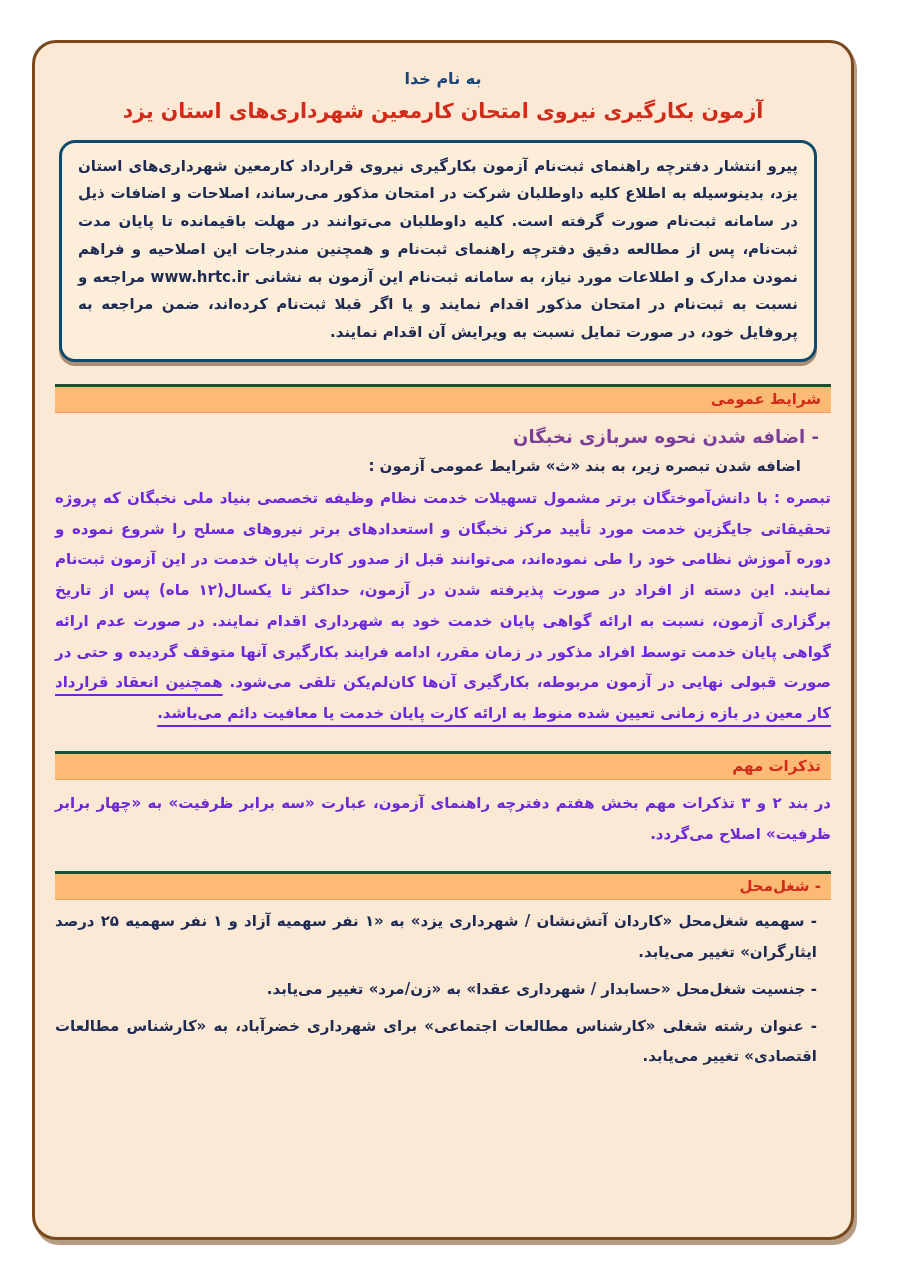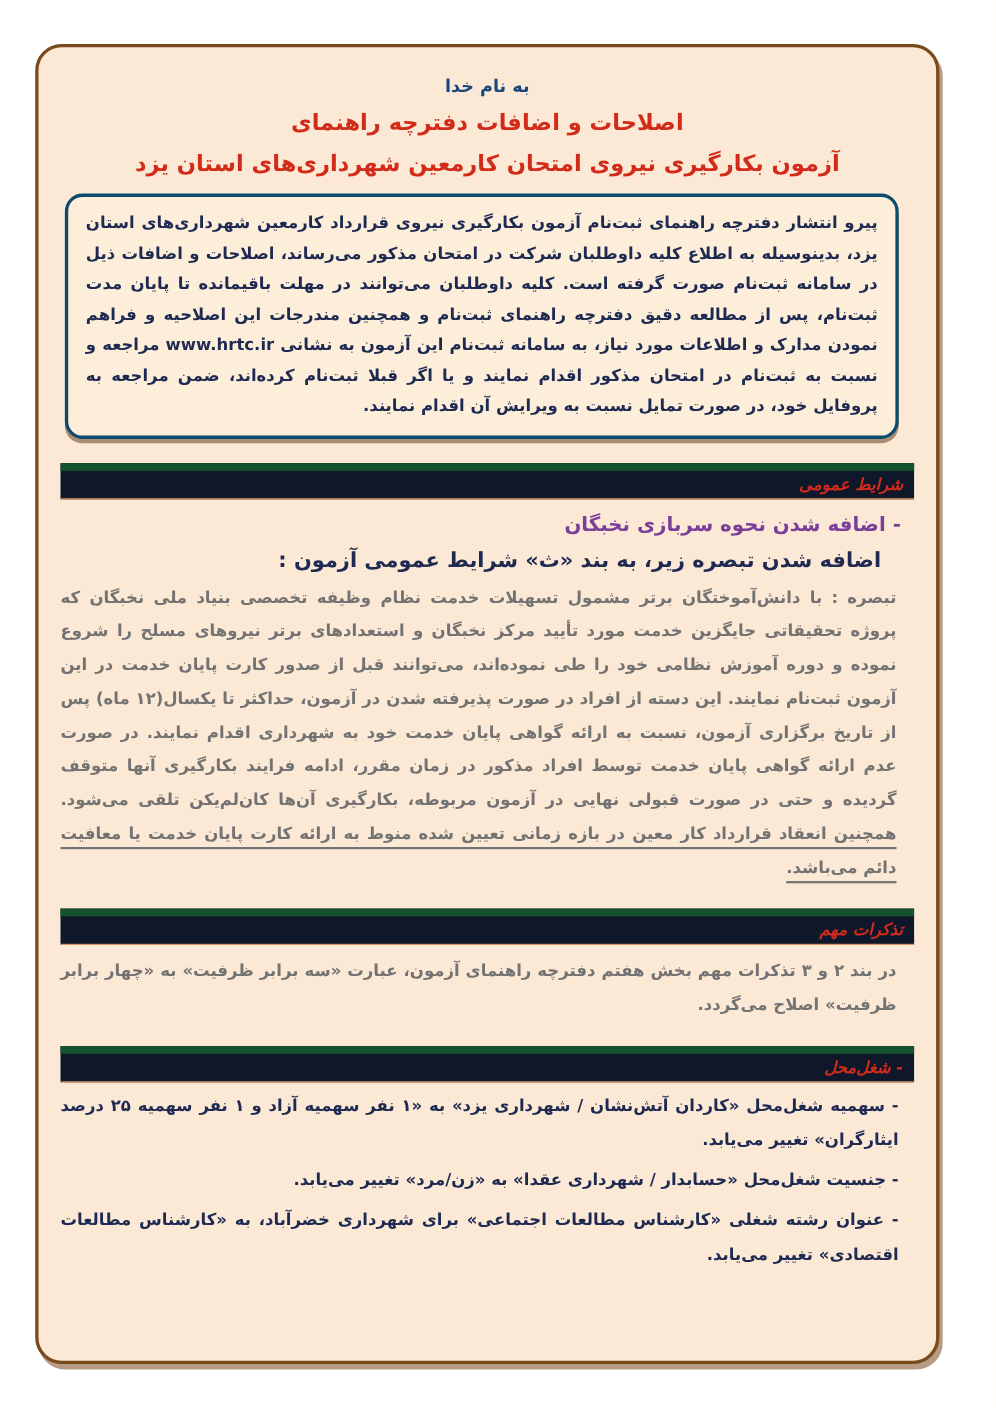--- a/index.html
+++ b/index.html
@@ -56,55 +56,54 @@
     line-height: 1.85;
     text-align: justify;
     margin: 0;
   }
   .url-text {
     color: #1e2a52;
     direction: ltr;
     unicode-bidi: embed;
   }
   .section-bar {
-    background: #0f172a;
-    border-top: 7px solid #14532d;
+    background: #fdba74;
+    border-top: 3px solid #14532d;
     border-bottom: 1px solid #efa069;
     color: #d22b1a;
     font-size: 15px;
     font-weight: bold;
     padding: 3px 10px 4px 10px;
     text-align: right;
     margin-top: 22px;
-    font-style: italic;
   }
   .sub-heading {
     color: #7a3f99;
     font-size: 18px;
     font-weight: bold;
     text-align: right;
     padding-right: 12px;
     margin: 13px 0 0 0;
   }
   .navy-line {
     color: #1e2a52;
-    font-size: 19px;
+    font-size: 15px;
     font-weight: bold;
     text-align: right;
     margin: 10px 0 0 0;
   }
   .indent-lg { padding-right: 30px; }
   .indent-sm { padding-right: 10px; }
   .body-paragraph {
-    color: #737373;
+    color: #6d28d9;
     font-size: 15px;
     font-weight: bold;
     line-height: 2.05;
     text-align: justify;
-    margin: 8px 16px 0 0;
+    margin: 8px 0 0 0;
   }
   .underlined-sentence {
     text-decoration: underline;
     text-underline-offset: 7px;
     text-decoration-thickness: 1.5px;
   }
   .bullet-line {
     color: #1e2a52;
     font-size: 15px;
     font-weight: bold;
@@ -114,21 +113,20 @@
     padding-right: 14px;
   }
 </style>
 </head>
 <body>
 
 <div class="page-card">
   <div class="card-inner">
 
     <div class="bismillah">به نام خدا</div>
-    <div class="doc-title">اصلاحات و اضافات دفترچه راهنمای</div>
     <div class="doc-title">آزمون بکارگیری نیروی امتحان کارمعین شهرداری‌های استان یزد</div>
 
     <div class="intro-box">
       <p class="intro-paragraph"><span>پیرو انتشار دفترچه راهنمای ثبت‌نام آزمون بکارگیری نیروی قرارداد کارمعین شهرداری‌های استان یزد، بدینوسیله به اطلاع کلیه داوطلبان شرکت در امتحان مذکور می‌رساند، اصلاحات و اضافات ذیل در سامانه ثبت‌نام صورت گرفته است. کلیه داوطلبان می‌توانند در مهلت باقیمانده تا پایان مدت ثبت‌نام، پس از مطالعه دقیق دفترچه راهنمای ثبت‌نام و همچنین مندرجات این اصلاحیه و فراهم نمودن مدارک و اطلاعات مورد نیاز، به سامانه ثبت‌نام این آزمون به نشانی </span><span class="url-text">www.hrtc.ir</span><span> مراجعه و نسبت به ثبت‌نام در امتحان مذکور اقدام نمایند و یا اگر قبلا ثبت‌نام کرده‌اند، ضمن مراجعه به پروفایل خود، در صورت تمایل نسبت به ویرایش آن اقدام نمایند.</span></p>
     </div>
 
     <div class="section-bar">شرایط عمومی</div>
 
     <div class="sub-heading">- اضافه شدن نحوه سربازی نخبگان</div>
     <div class="navy-line indent-lg">اضافه شدن تبصره زیر، به بند «ث» شرایط عمومی آزمون :</div>

